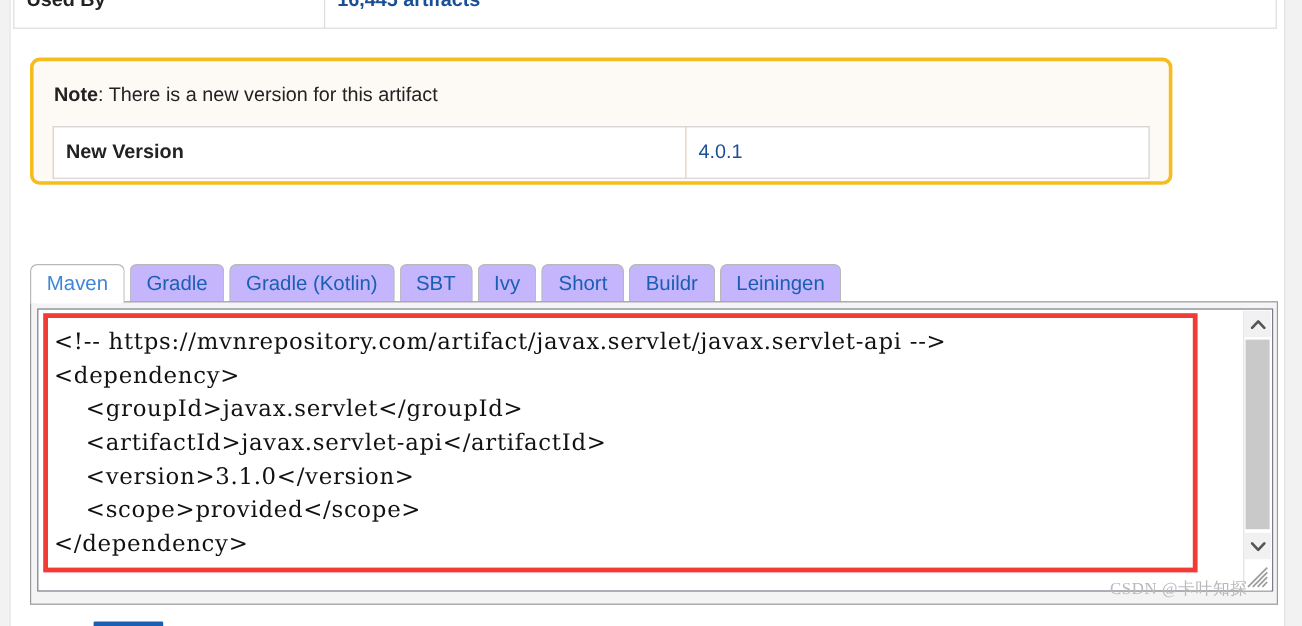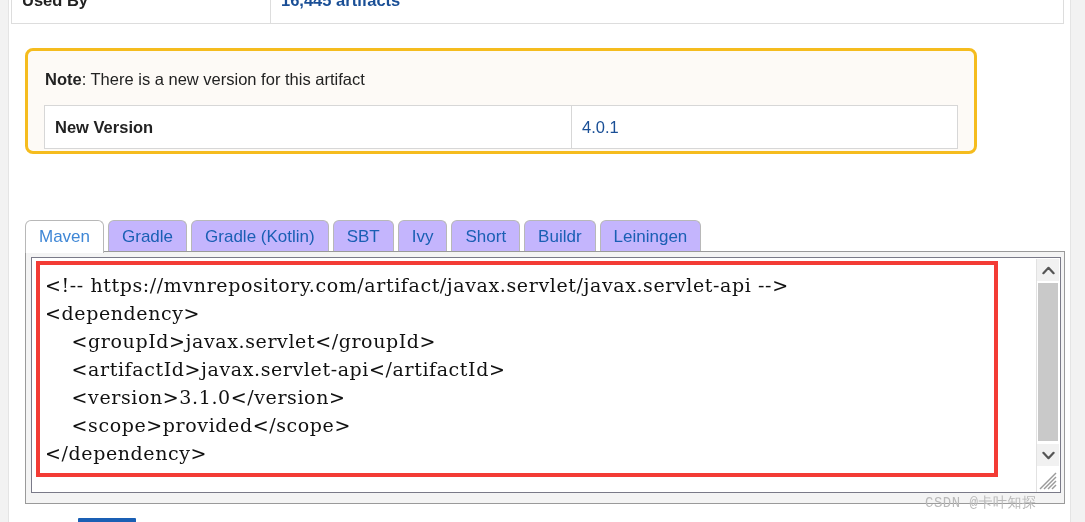--- a/index.html
+++ b/index.html
@@ -247,25 +247,25 @@
     top: 210px;
     width: 20px;
     height: 22px;
     cursor: nwse-resize;
   }
 
   
   .watermark {
     position: absolute;
     left: 925px;
-    top: 494px;
+    top: 482px;
     font-size: 14px;
     color: #b9b9b9;
     letter-spacing: 0.5px;
-    font-family: Liberation Mono, monospace;
+    font-family: Liberation Serif, serif;
     z-index: 9;
     user-select: none;
   }
 
   
   .bottom-bar {
     position: absolute;
     left: 69px;
     top: 518px;
     width: 58px;

